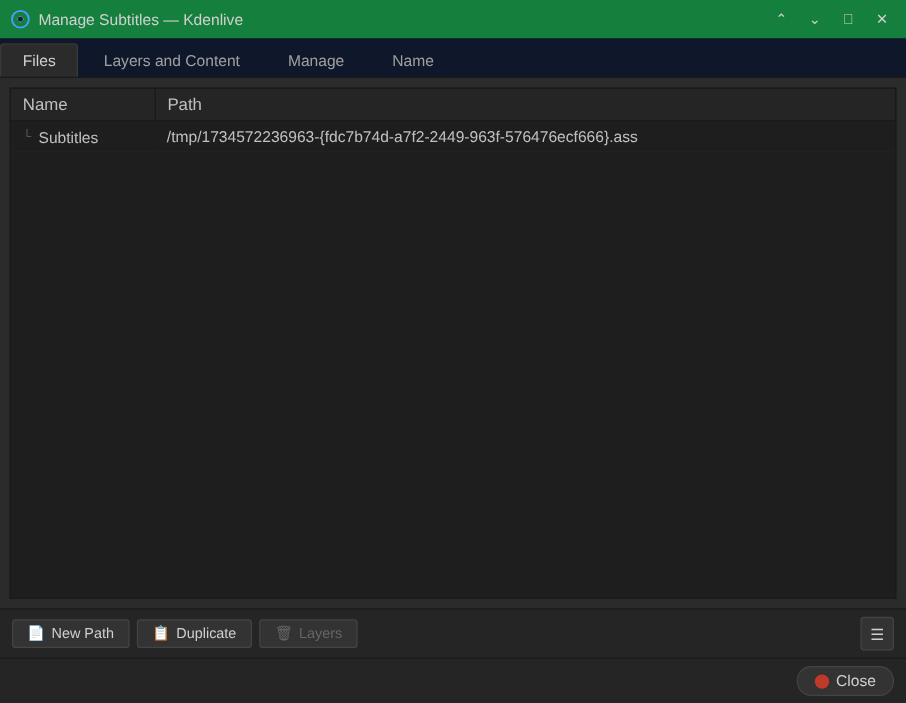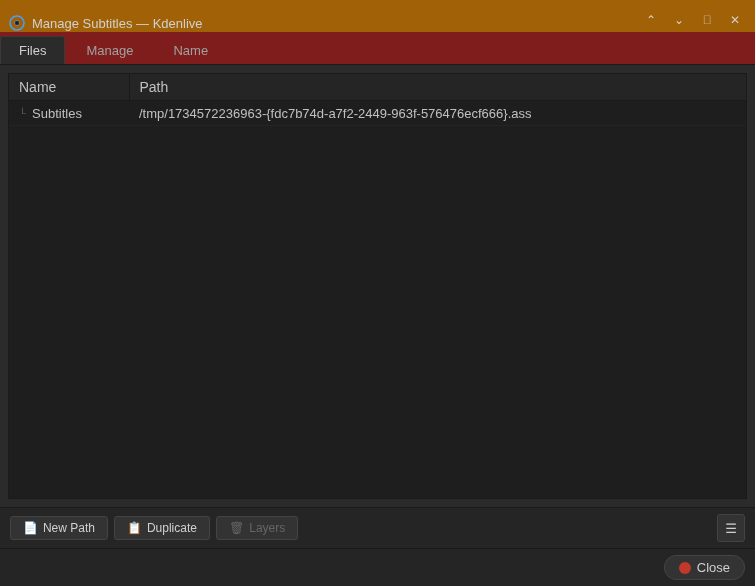--- a/index.html
+++ b/index.html
@@ -16,23 +16,23 @@
       font-size: 13px;
       color: #d0d0d0;
       overflow: hidden;
       display: flex;
       flex-direction: column;
     }
 
     
     .titlebar {
       display: flex;
-      align-items: flex-end;
+      align-items: center;
       justify-content: space-between;
-      background: #a16207;
+      background: #15803d;
       height: 32px;
       padding: 0 8px;
       flex-shrink: 0;
     }
 
     .titlebar-left {
       display: flex;
       align-items: center;
       gap: 6px;
     }
@@ -70,21 +70,21 @@
       font-size: 12px;
     }
 
     .titlebar-btn.close-btn {
       color: #d0d0d0;
     }
 
     
     .tabs-bar {
       display: flex;
-      background: #7f1d1d;
+      background: #0f172a;
       border-bottom: 1px solid #1a1a1a;
       flex-shrink: 0;
       padding-top: 4px;
     }
 
     .tab {
       padding: 6px 18px;
       cursor: pointer;
       color: #a0a0a0;
       border: 1px solid transparent;
@@ -266,20 +266,21 @@
   <div class="titlebar-controls">
     <button class="titlebar-btn">⌃</button>
     <button class="titlebar-btn">⌄</button>
     <button class="titlebar-btn">⎕</button>
     <button class="titlebar-btn close-btn">✕</button>
   </div>
 </div>
 
 <div class="tabs-bar">
   <div class="tab active">Files</div>
+  <div class="tab">Layers and Content</div>
   <div class="tab">Manage</div>
   <div class="tab">Name</div>
 </div>
 
 <div class="main-content">
   <div class="table-container">
     <table class="data-table">
       <thead>
         <tr>
           <th style="width:120px">Name</th>

